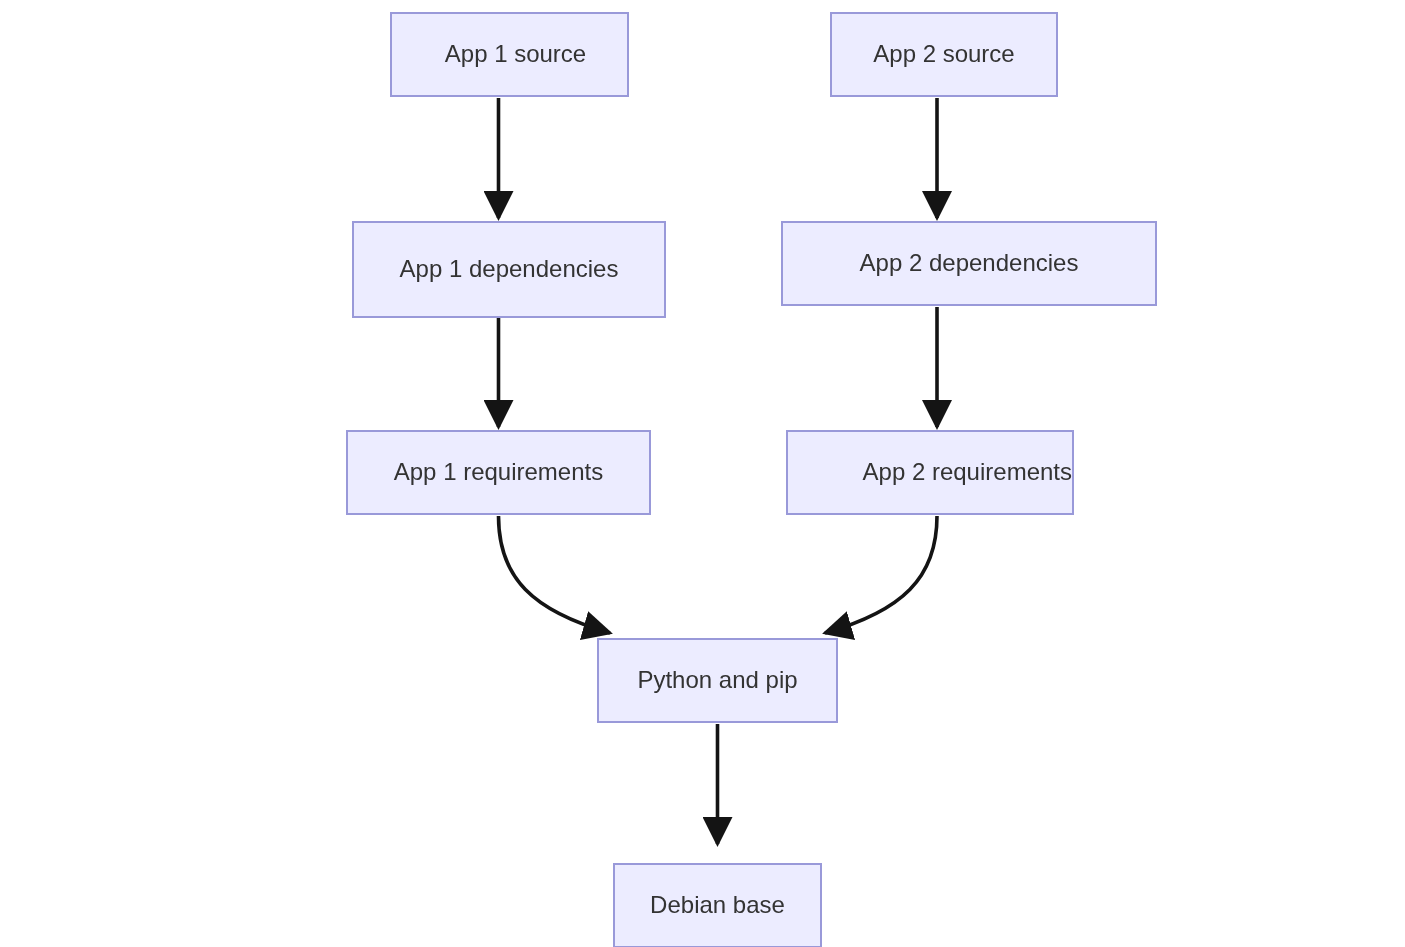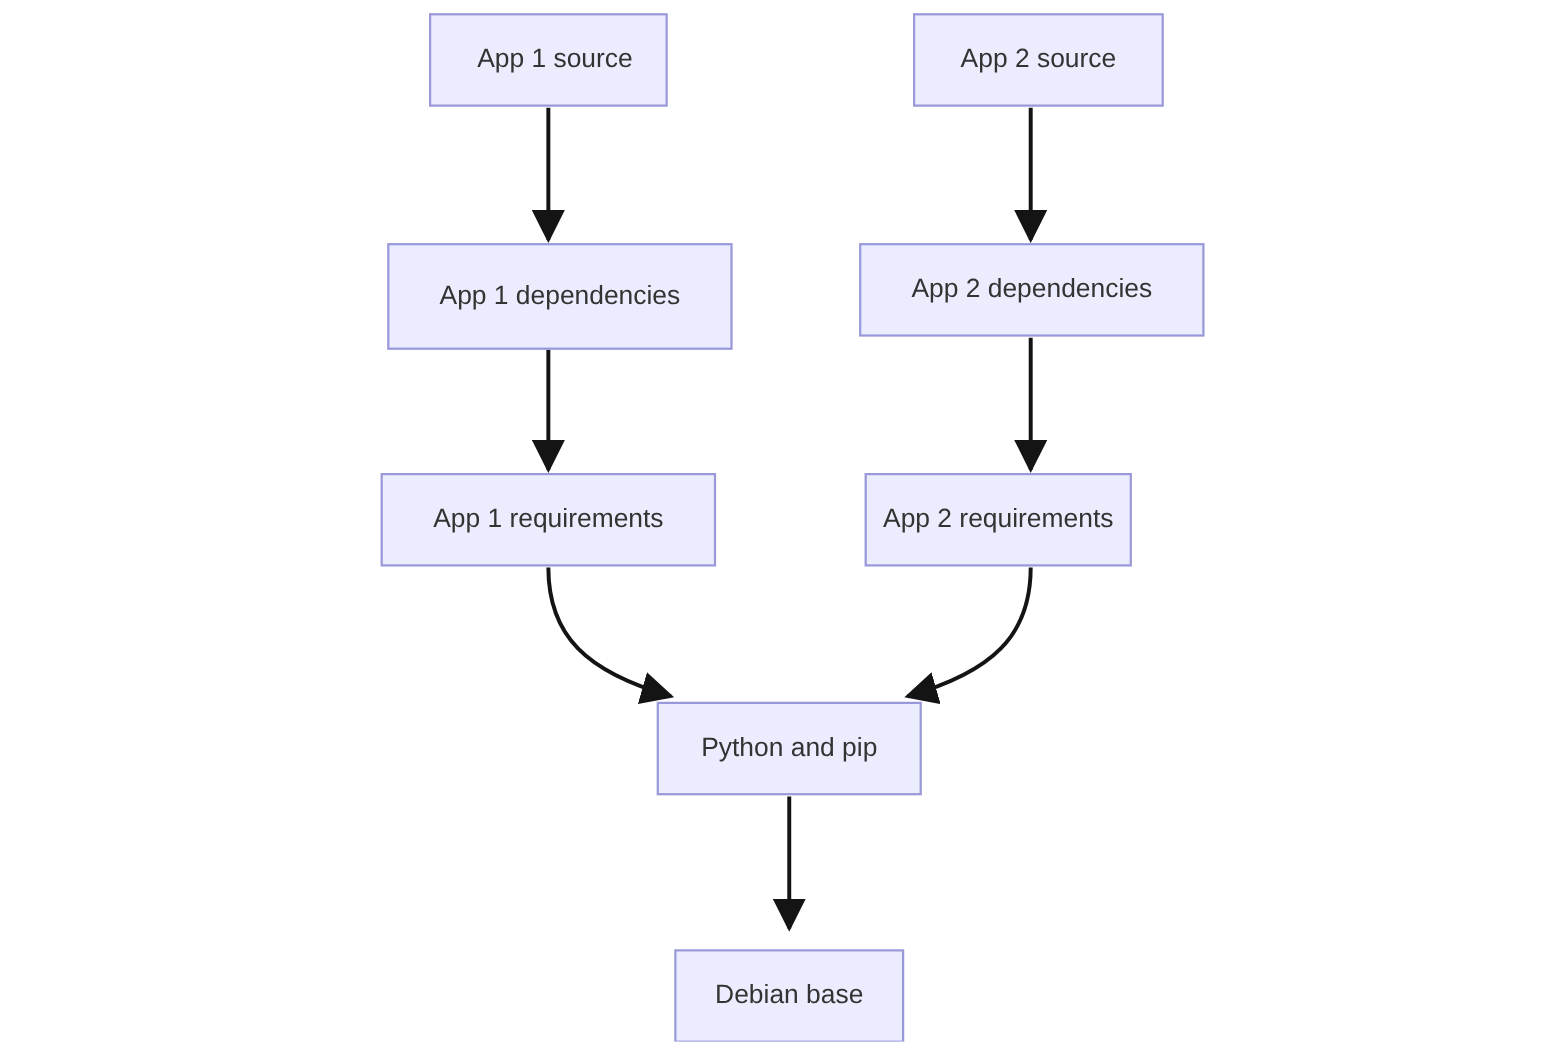--- a/index.html
+++ b/index.html
@@ -45,26 +45,26 @@
     border: 2px solid var(--node-border);
     display: flex;
     align-items: center;
     justify-content: center;
     color: var(--text);
     font-size: 24px;
     line-height: 1.2;
     white-space: nowrap;
   }
   
-  .n-app1-source       { left: 390px; top: 12px;  width: 217px; height: 85px; padding-left: 12px; }
+  .n-app1-source       { left: 390px; top: 12px;  width: 239px; height: 85px; padding-left: 12px; }
   .n-app1-dependencies { left: 352px; top: 221px; width: 314px; height: 97px; }
   .n-app1-requirements { left: 346px; top: 430px; width: 305px; height: 85px; }
   .n-app2-source       { left: 830px; top: 12px;  width: 228px; height: 85px; }
-  .n-app2-dependencies { left: 781px; top: 221px; width: 314px; height: 85px; }
-  .n-app2-requirements { left: 786px; top: 430px; width: 243px; height: 85px; }
+  .n-app2-dependencies { left: 781px; top: 221px; width: 376px; height: 85px; }
+  .n-app2-requirements { left: 786px; top: 430px; width: 288px; height: 85px; justify-content: flex-end; }
   .n-python-and-pip    { left: 597px; top: 638px; width: 241px; height: 85px; justify-content: center; }
   .n-debian-base       { left: 613px; top: 847px; width: 209px; height: 85px; margin-top: 16px; }
 </style>
 </head>
 <body>
 
 <div class="canvas">
 
   <svg class="edges" width="1405" height="947" viewBox="0 0 1405 947" xmlns="http://www.w3.org/2000/svg">
     <defs>

